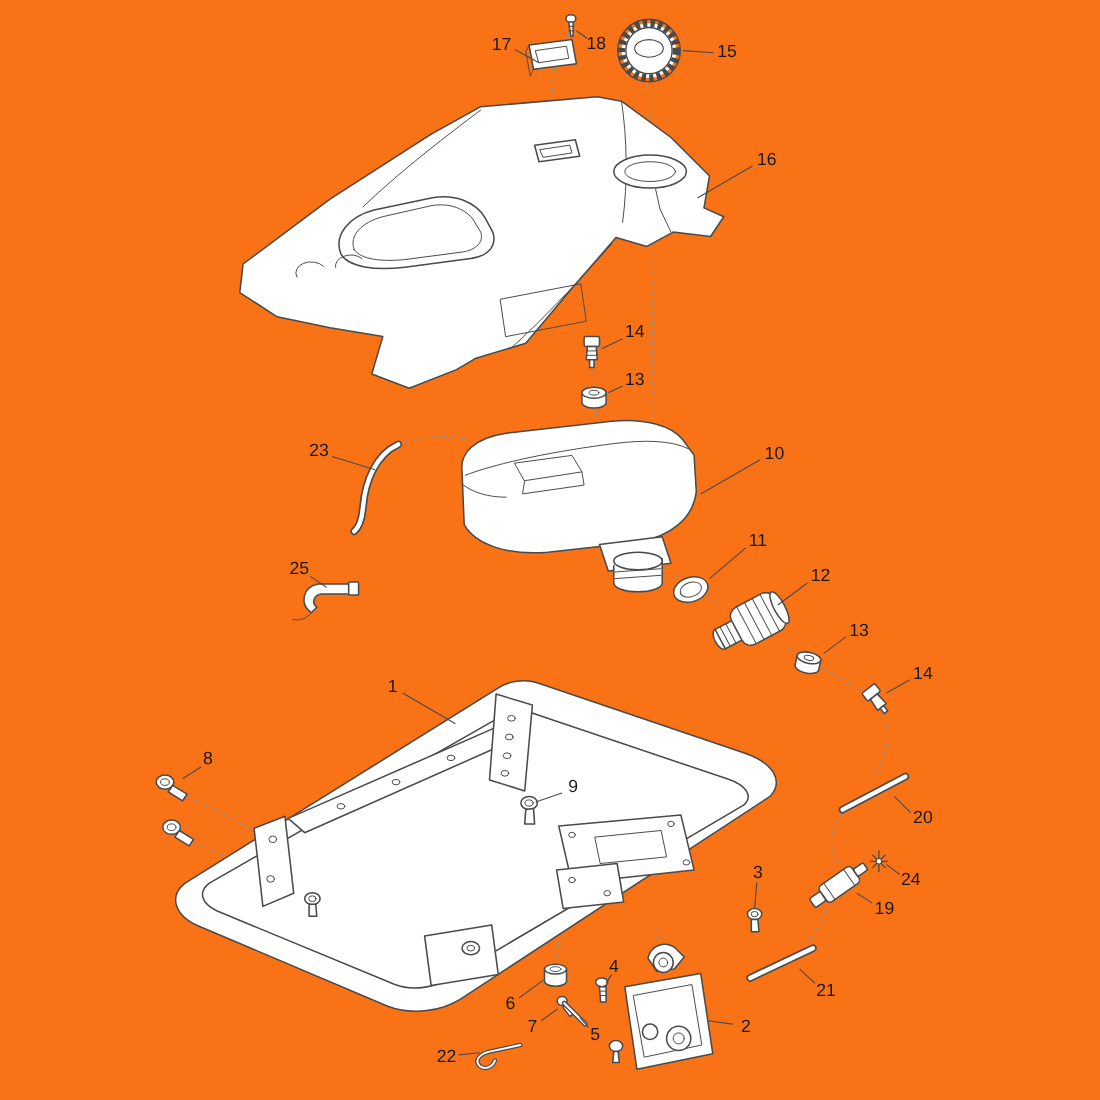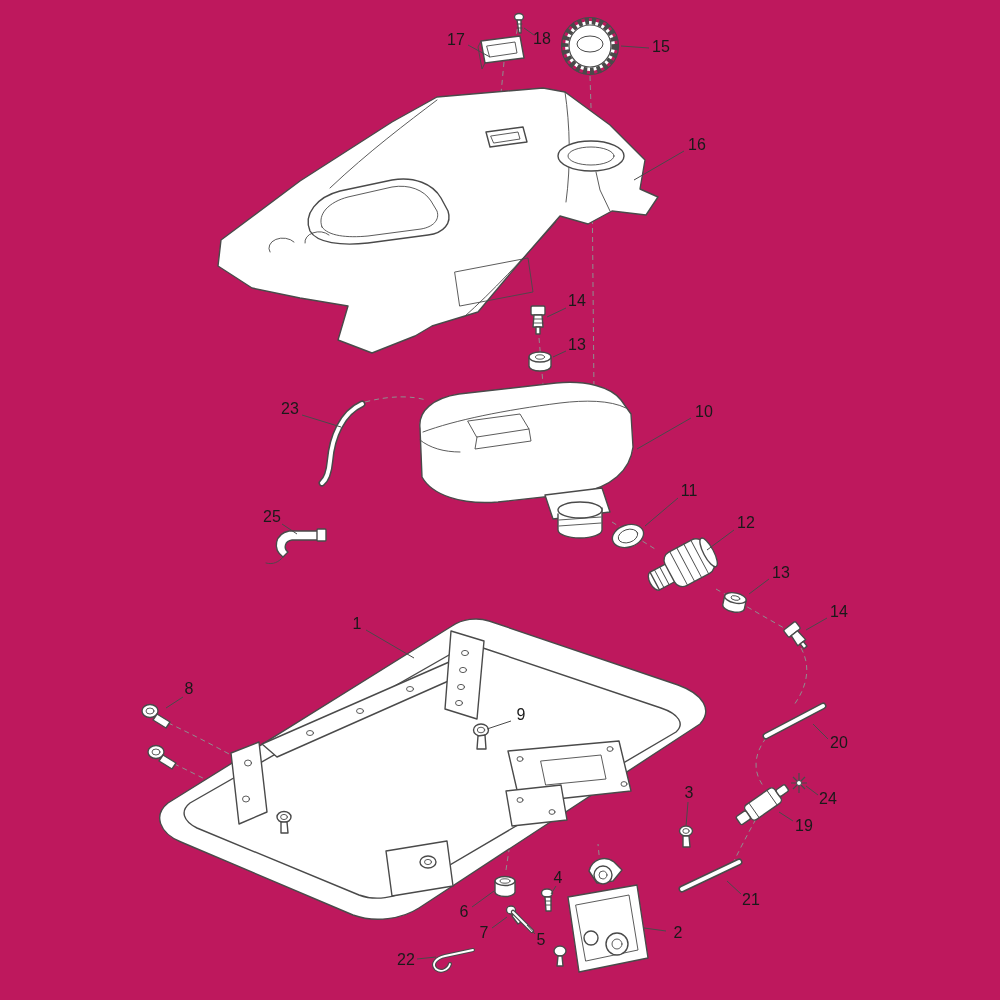--- a/index.html
+++ b/index.html
@@ -1,16 +1,16 @@
 <!DOCTYPE html>
 <html><head>
 <meta charset="utf-8">
 <style>
   html,body{margin:0;padding:0;background:#ffffff;}
-  #stage{position:relative;width:1000px;height:1000px;background:#be185d;overflow:hidden;}
+  #stage{position:relative;width:1000px;height:1000px;background:#f97316;overflow:hidden;}
   svg{display:block;}
   .art{fill:#ffffff;stroke:#4a4a4a;stroke-width:1.4;stroke-linejoin:round;stroke-linecap:round;}
   .thin{fill:none;stroke:#4a4a4a;stroke-width:0.9;}
   .guide{fill:none;stroke:#8f8f8f;stroke-width:1;stroke-dasharray:5 4;}
   text.callout{font-family:"Liberation Sans","DejaVu Sans",sans-serif;font-size:16px;fill:#1a1a1a;}
   .leader{stroke:#4a4a4a;stroke-width:1;}
 </style>
 </head>
 <body>
 

